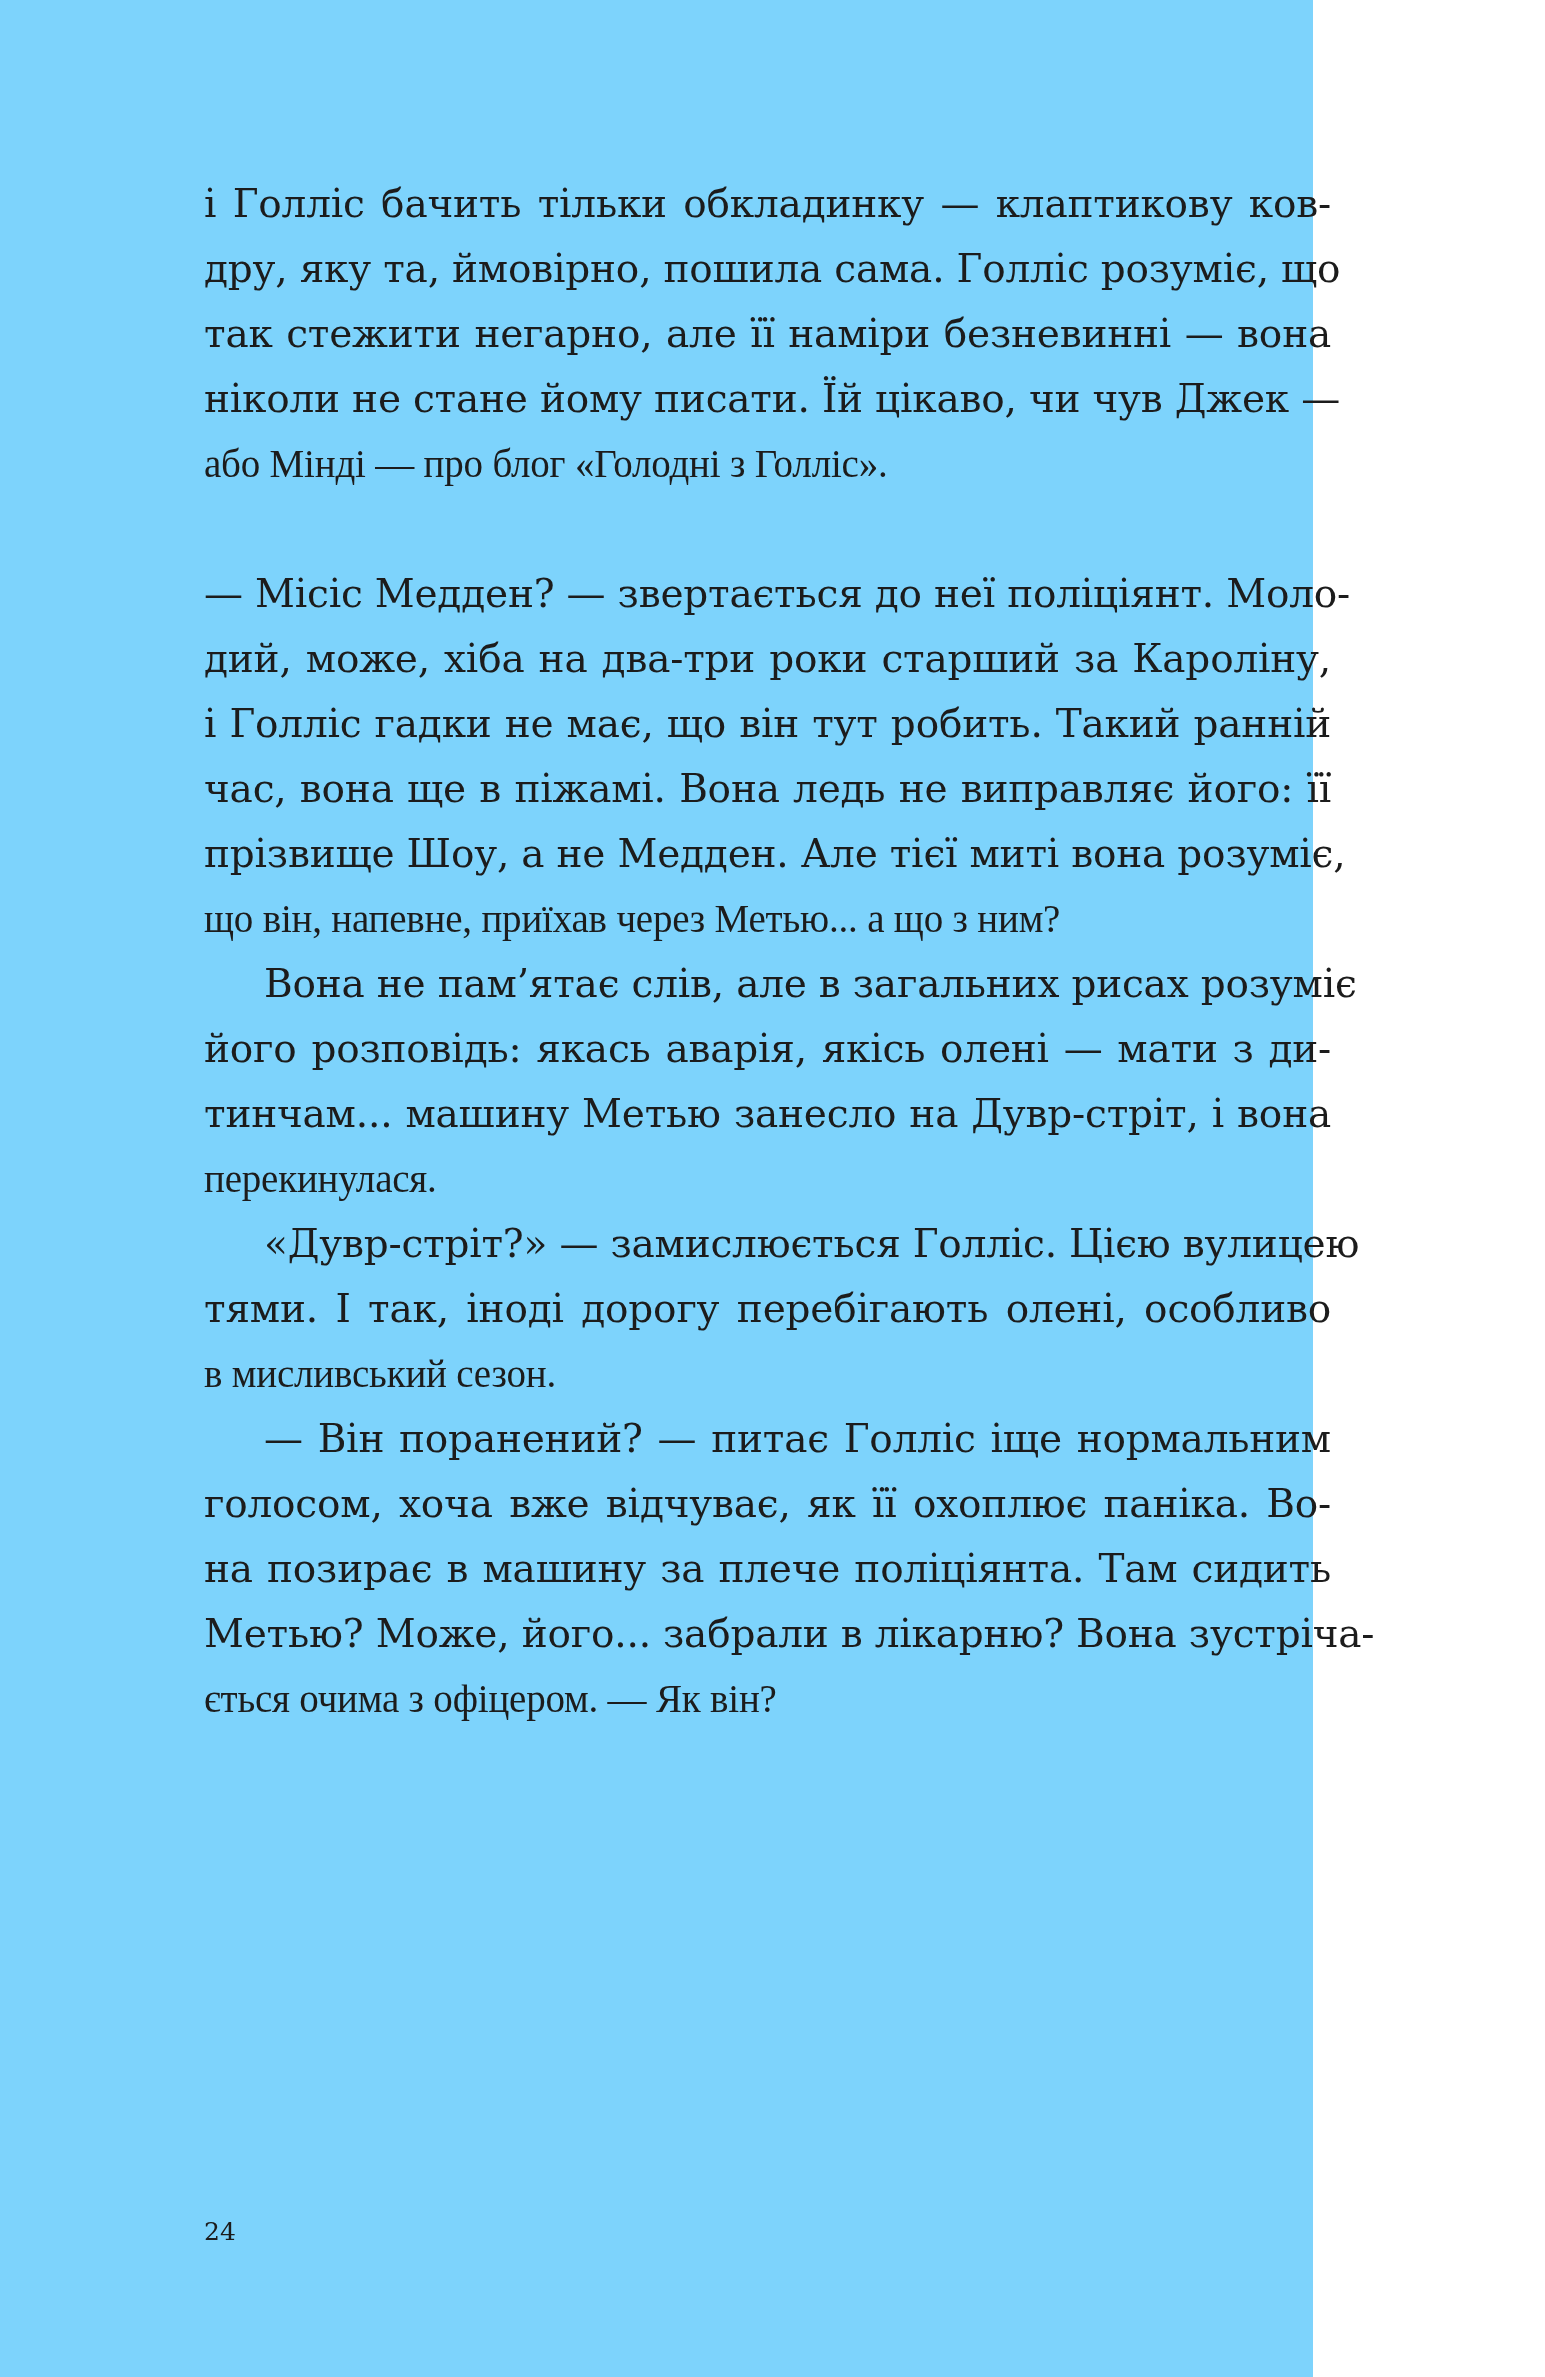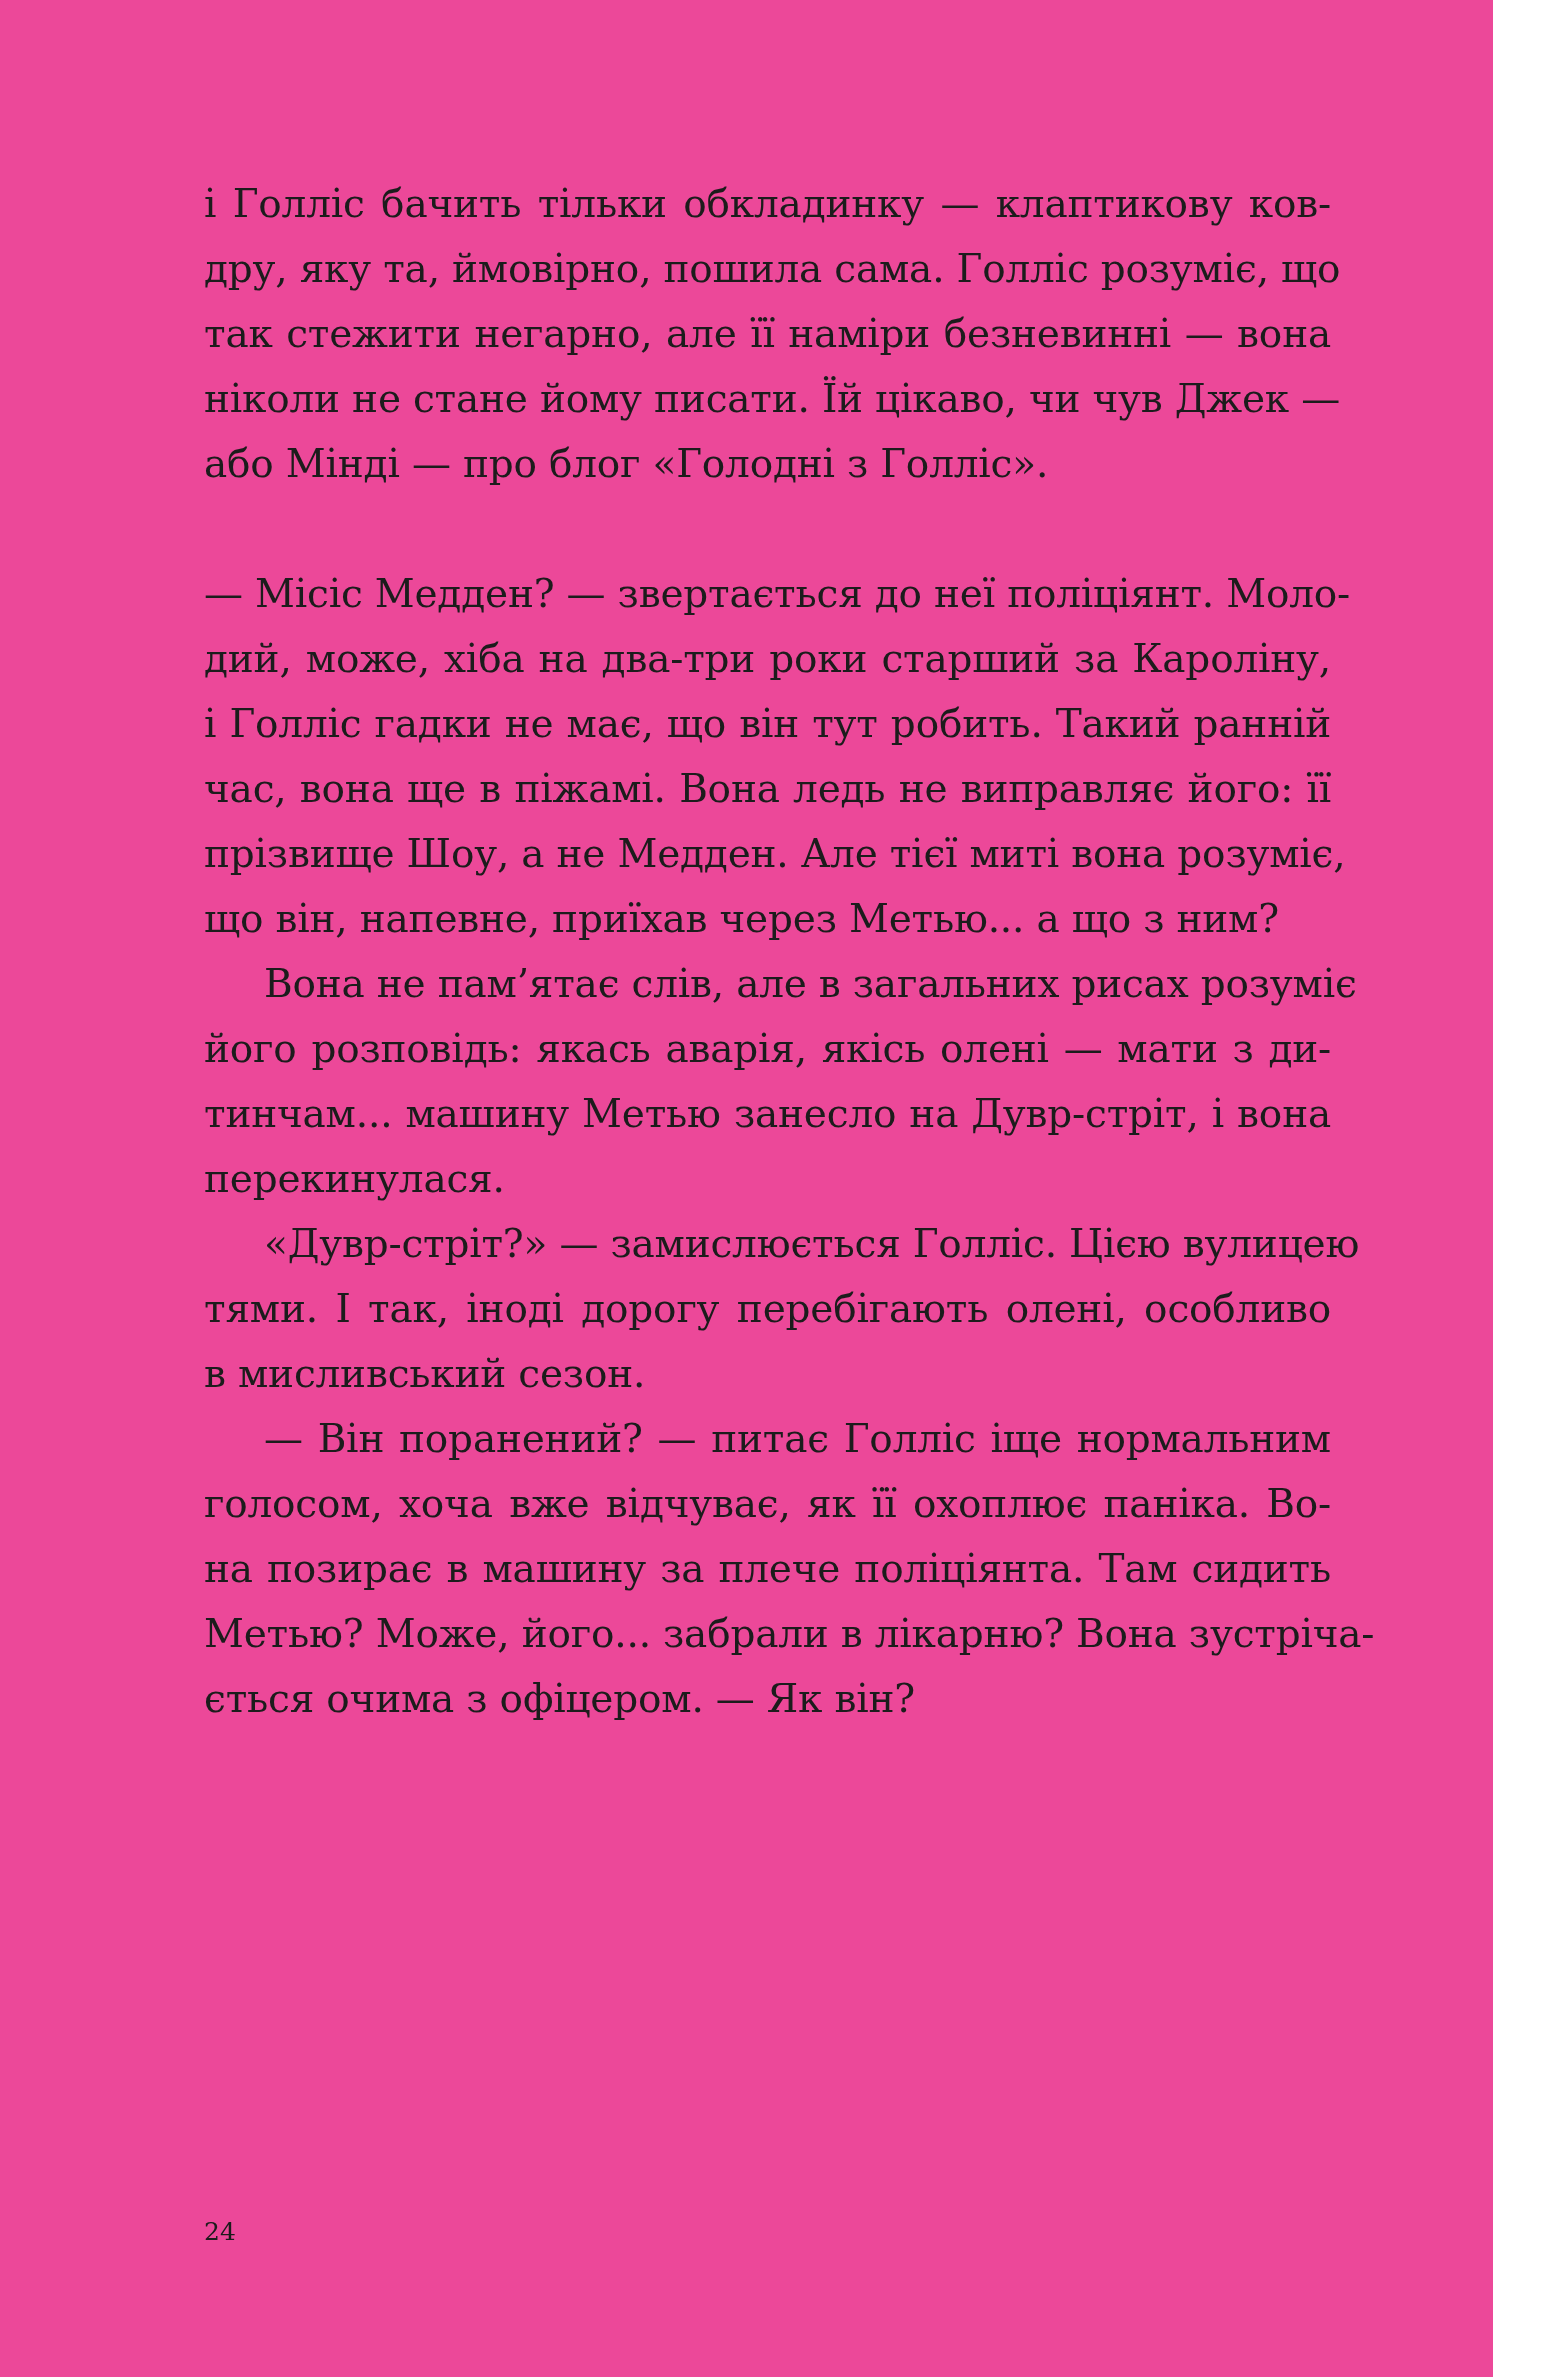--- a/index.html
+++ b/index.html
@@ -10,23 +10,23 @@
   body {
     width: 1545px;
     height: 2377px;
     position: relative;
     overflow: hidden;
   }
   .page {
     position: absolute;
     left: 0;
     top: 0;
-    width: 1493px;
+    width: 1313px;
     height: 2377px;
-    background: #ec4899;
+    background: #7dd3fc;
   }
   .text-block {
     position: absolute;
     left: 204px;
     top: 171px;
     width: 1127px;
     font-family: "DejaVu Serif", serif;
     font-size: 39px;
     line-height: 65px;
     color: #1c1c1c;
@@ -39,20 +39,21 @@
     text-align-last: justify;
     letter-spacing: -0.2px;
     word-spacing: 0px;
   }
   .line.indent {
     padding-left: 60px;
   }
   .line.last {
     text-align: right;
     text-align-last: left;
+    font-family: Liberation Serif, serif;
   }
   .line.blank {
     height: 65px;
   }
   .page-number {
     position: absolute;
     left: 204px;
     top: 2212px;
     font-family: "DejaVu Serif", serif;
     font-size: 25px;

